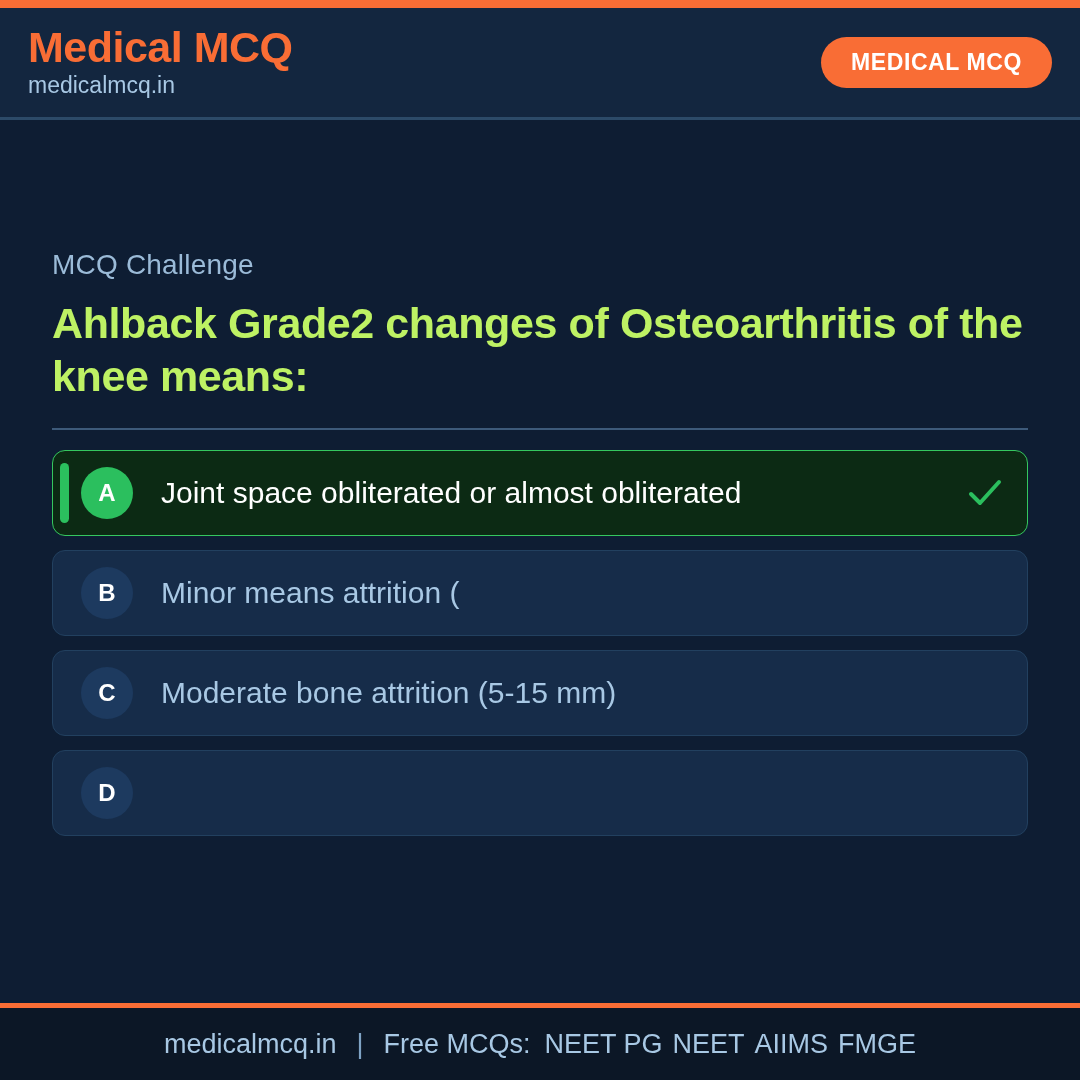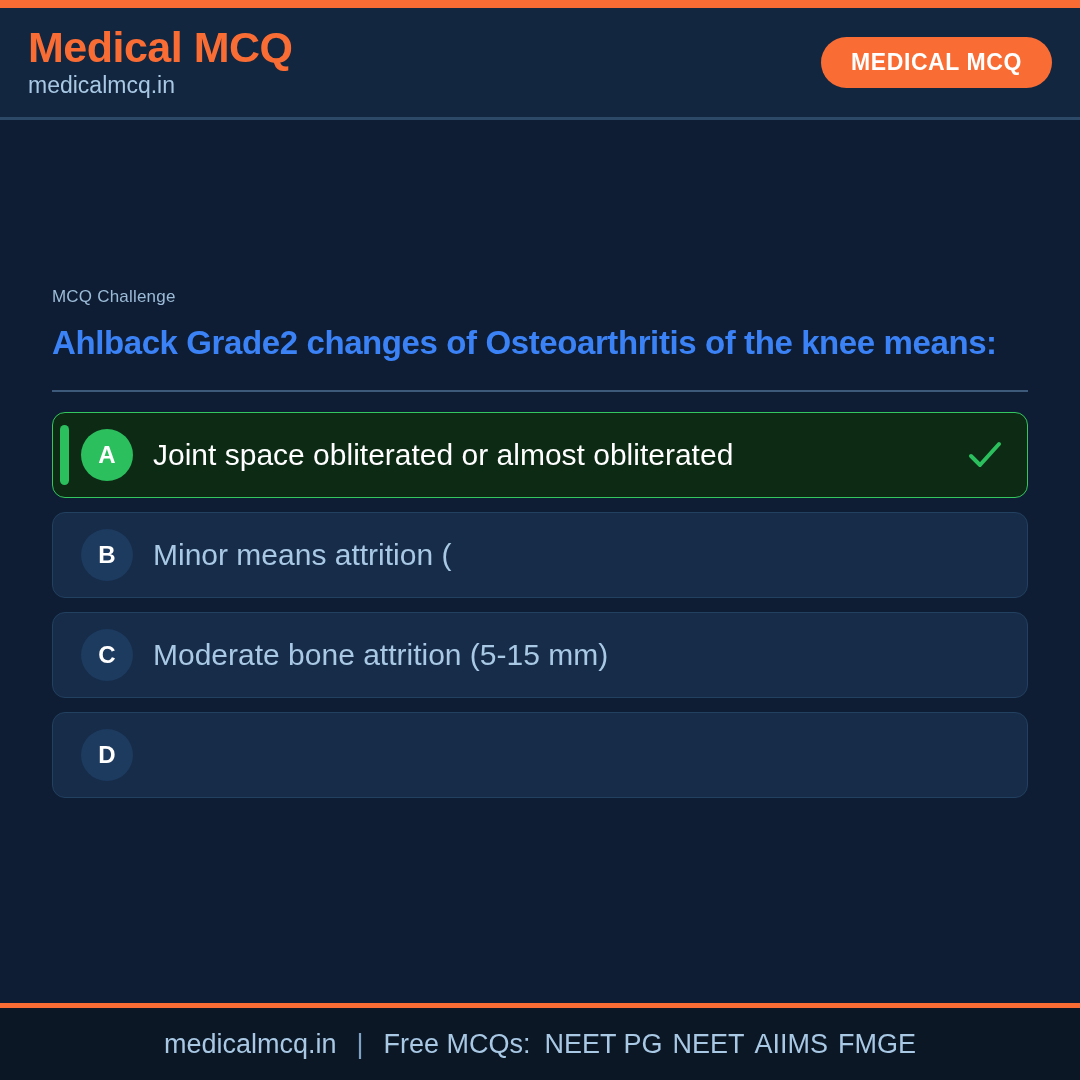--- a/index.html
+++ b/index.html
@@ -81,29 +81,29 @@
     box-sizing: border-box;
     display: flex;
     flex-direction: column;
     justify-content: center;
   }
   .content {
     margin-top: -38px;
   }
 
   .eyebrow {
-    font-size: 17px;
+    font-size: 28px;
     color: #9BBBD8;
     margin-bottom: 16px;
     letter-spacing: 0.2px;
   }
   .question {
-    font-size: 33px;
-    font-weight: bold;
-    color: #3b82f6;
+    font-size: 43px;
+    font-weight: bold;
+    color: #bef264;
     line-height: 1.22;
     letter-spacing: -0.4px;
     max-width: 980px;
   }
   .divider {
     height: 2px;
     background: #3D5A7A;
     margin: 26px 0 20px 0;
   }
 
@@ -137,20 +137,21 @@
     align-items: center;
     justify-content: center;
     margin-right: 20px;
   }
   .option .text {
     flex: 1 1 auto;
     font-size: 30px;
     color: #A8C8E4;
     line-height: 1.25;
     padding-right: 10px;
+    margin-left: 8px;
   }
   .option .tick {
     flex: 0 0 auto;
     width: 40px;
     display: flex;
     align-items: center;
     justify-content: center;
   }
 
   

